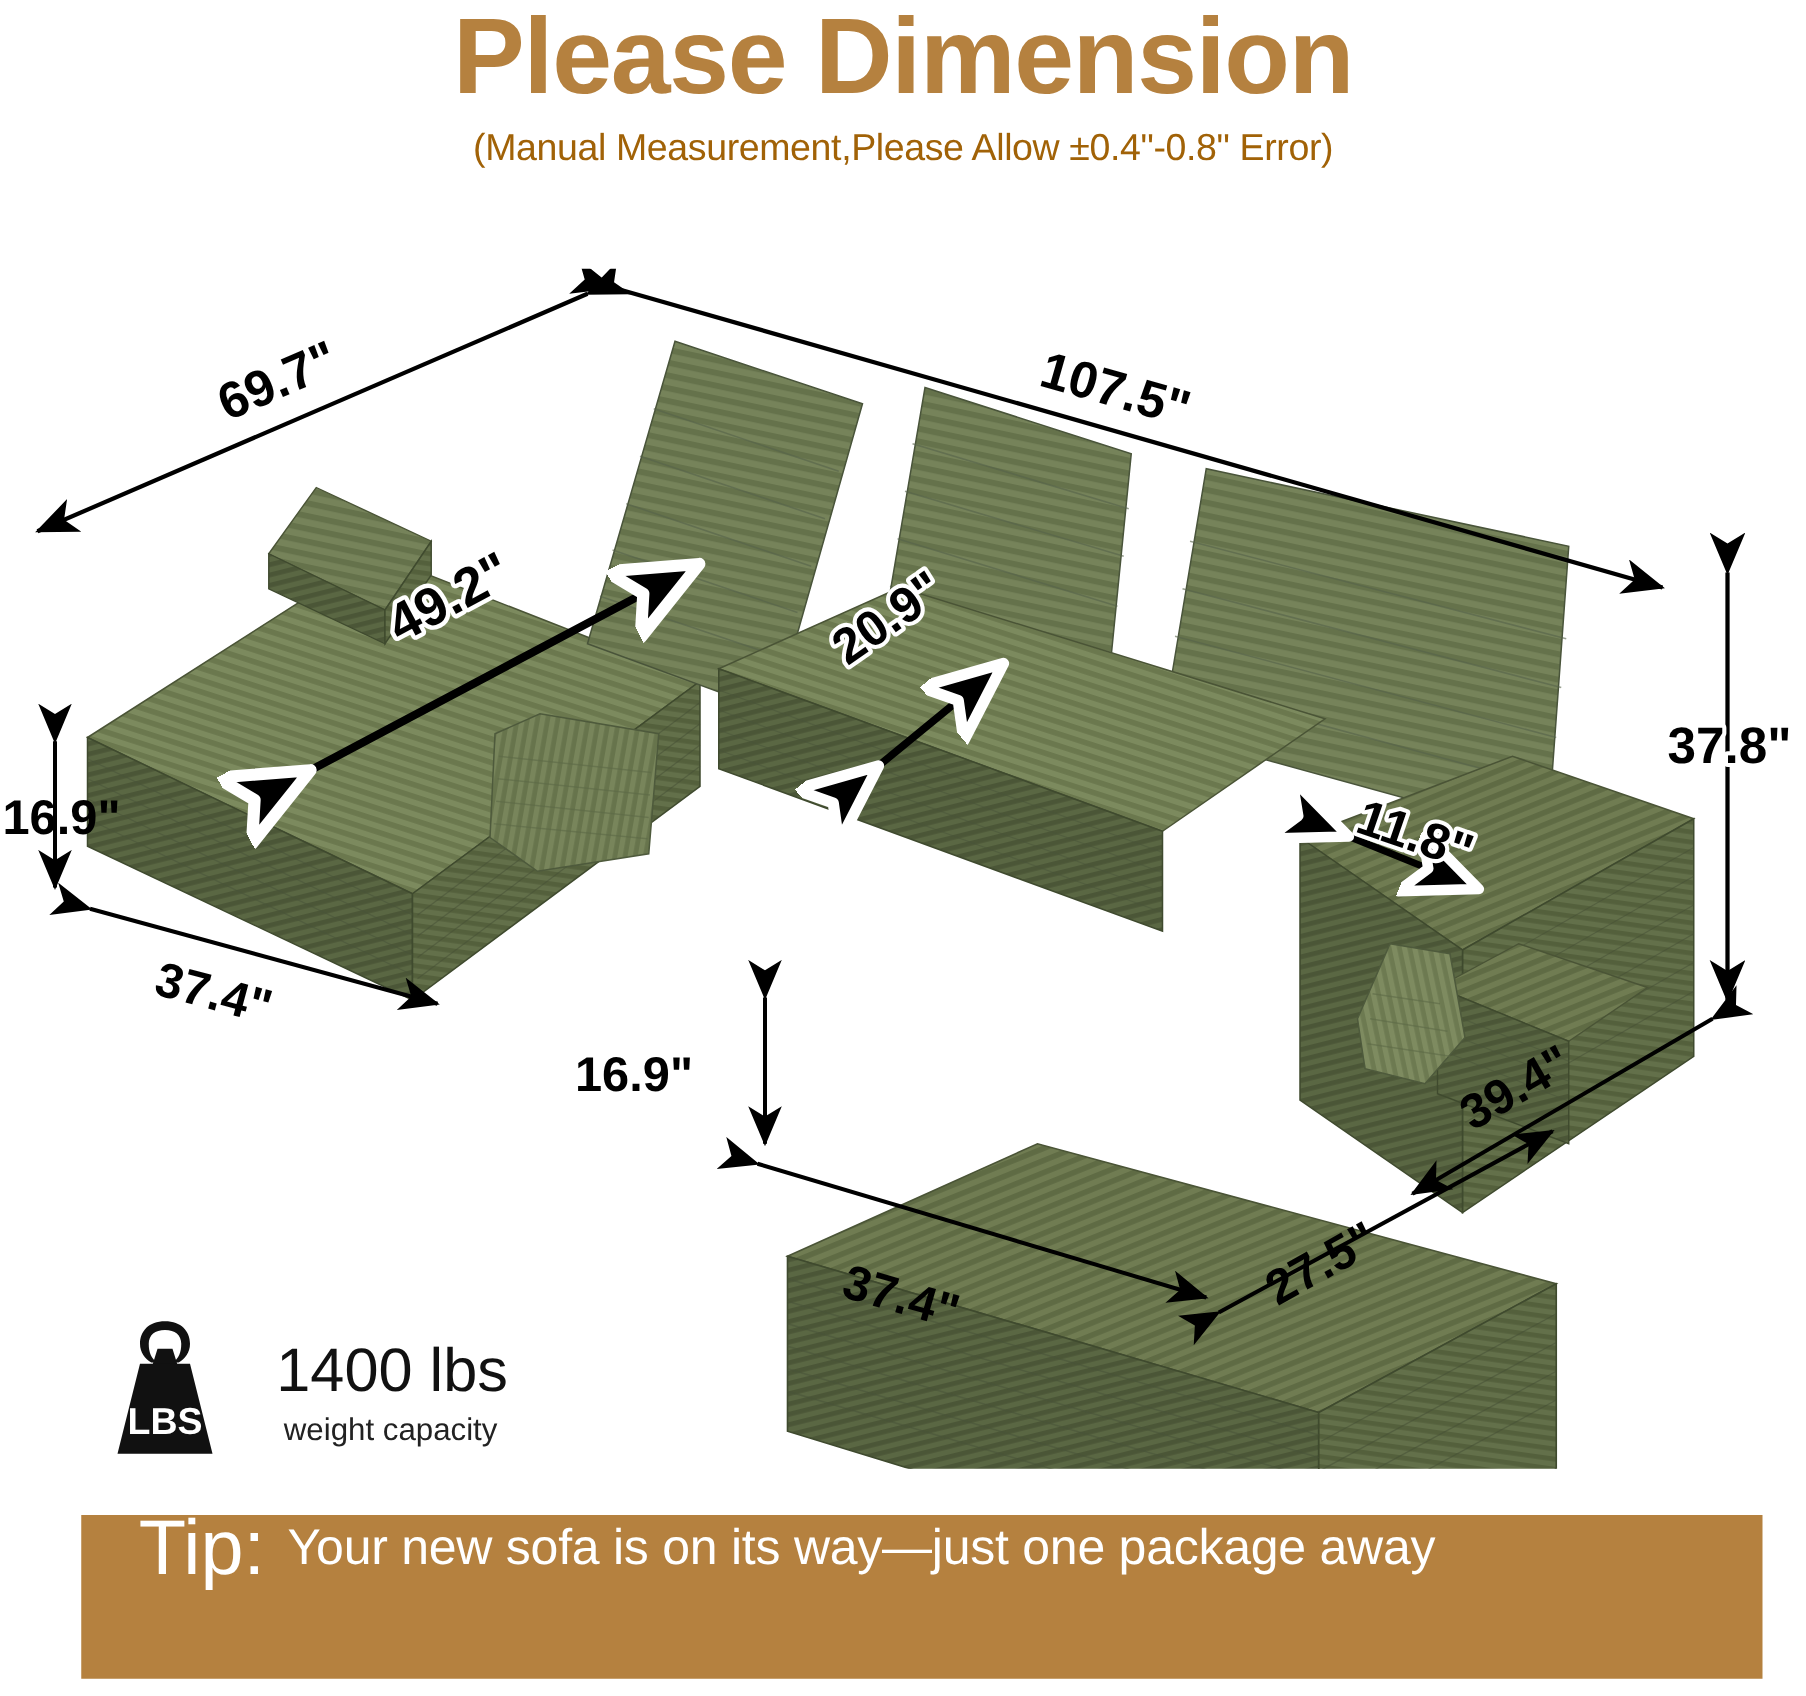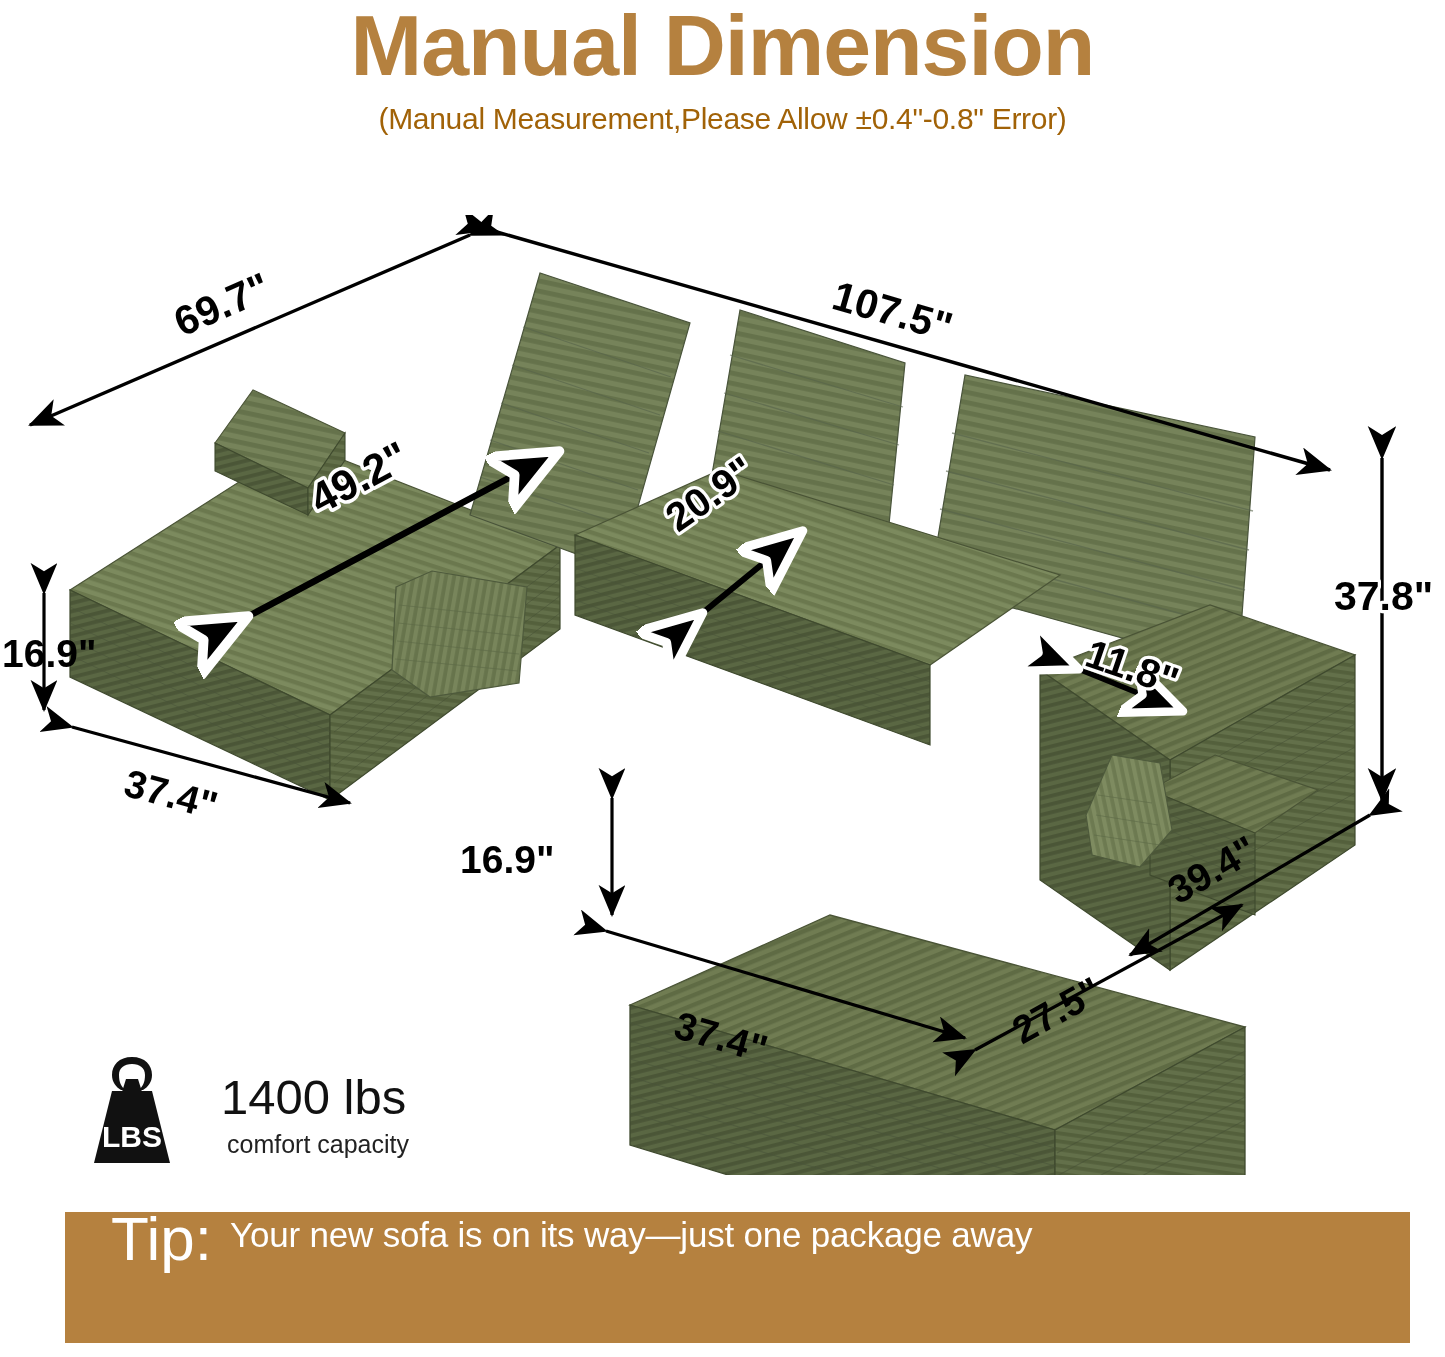--- a/index.html
+++ b/index.html
@@ -24,33 +24,33 @@
   .weight-text{margin-left:14px;padding-top:18px;}
   .weight-value{font-size:49px;color:#111;line-height:1;font-family:"Liberation Sans",sans-serif;}
   .weight-caption{font-size:25px;color:#222;padding-top:8px;padding-left:6px;
                   font-family:"Liberation Sans",sans-serif;}
 
   
   .tip-banner{position:absolute;left:65px;top:1212px;width:1345px;height:131px;
               background:#B5813F;display:flex;align-items:flex-start;}
   .tip-label{font-size:62px;color:#fff;padding-left:46px;padding-right:18px;line-height:1;
              font-family:"Liberation Sans",sans-serif;margin-top:-4px;}
-  .tip-text{font-size:35px;color:#fff;line-height:1.32;font-family:"Liberation Sans",sans-serif;
+  .tip-text{font-size:40px;color:#fff;line-height:1.32;font-family:"Liberation Sans",sans-serif;
             letter-spacing:-0.2px;}
 
   
   .dimlabel{font-family:"Liberation Sans",sans-serif;font-weight:bold;}
 </style>
 </head>
 <body>
 
 <div id="page">
 
   <div class="header">
-    <h1 class="title">Manual Dimension</h1>
+    <h1 class="title">Please Dimension</h1>
     <p class="subtitle">(Manual Measurement,Please Allow ±0.4"-0.8" Error)</p>
   </div>
 
   <div class="stage">
   <svg width="1445" height="960" viewBox="0 0 1445 960" xmlns="http://www.w3.org/2000/svg">
     <defs>
 
       <pattern id="ribTopL" width="9" height="9" patternUnits="userSpaceOnUse" patternTransform="rotate(18)">
         <rect width="9" height="9" fill="#7C8A5E"></rect>
         <rect width="9" height="4.4" fill="#6B784E"></rect>
@@ -296,21 +296,21 @@
     <svg class="weight-icon" viewBox="0 0 92 118">
       <path d="M46,2 C33,2 26,10 26,20 C26,27 30,32 35,35 L40,35 C35,32 33,27 33,20
                C33,13 38,9 46,9 C54,9 59,13 59,20 C59,27 57,32 52,35 L57,35
                C62,32 66,27 66,20 C66,10 59,2 46,2 Z" fill="#111"></path>
       <path d="M40,24 h12 l5,16 h-22 Z" fill="#111"></path>
       <path d="M26,36 h40 l18,72 h-76 Z" fill="#111"></path>
       <text x="46" y="92" font-size="30" font-weight="bold" fill="#fff" text-anchor="middle" font-family="Liberation Sans, sans-serif">LBS</text>
     </svg>
     <div class="weight-text">
       <div class="weight-value">1400 lbs</div>
-      <div class="weight-caption">comfort capacity</div>
+      <div class="weight-caption">weight capacity</div>
     </div>
   </div>
 
   <div class="tip-banner">
     <div class="tip-label">Tip:</div>
     <div class="tip-text">
       <div>Your new sofa is on its way—just one package away</div>
     </div>
   </div>
 

